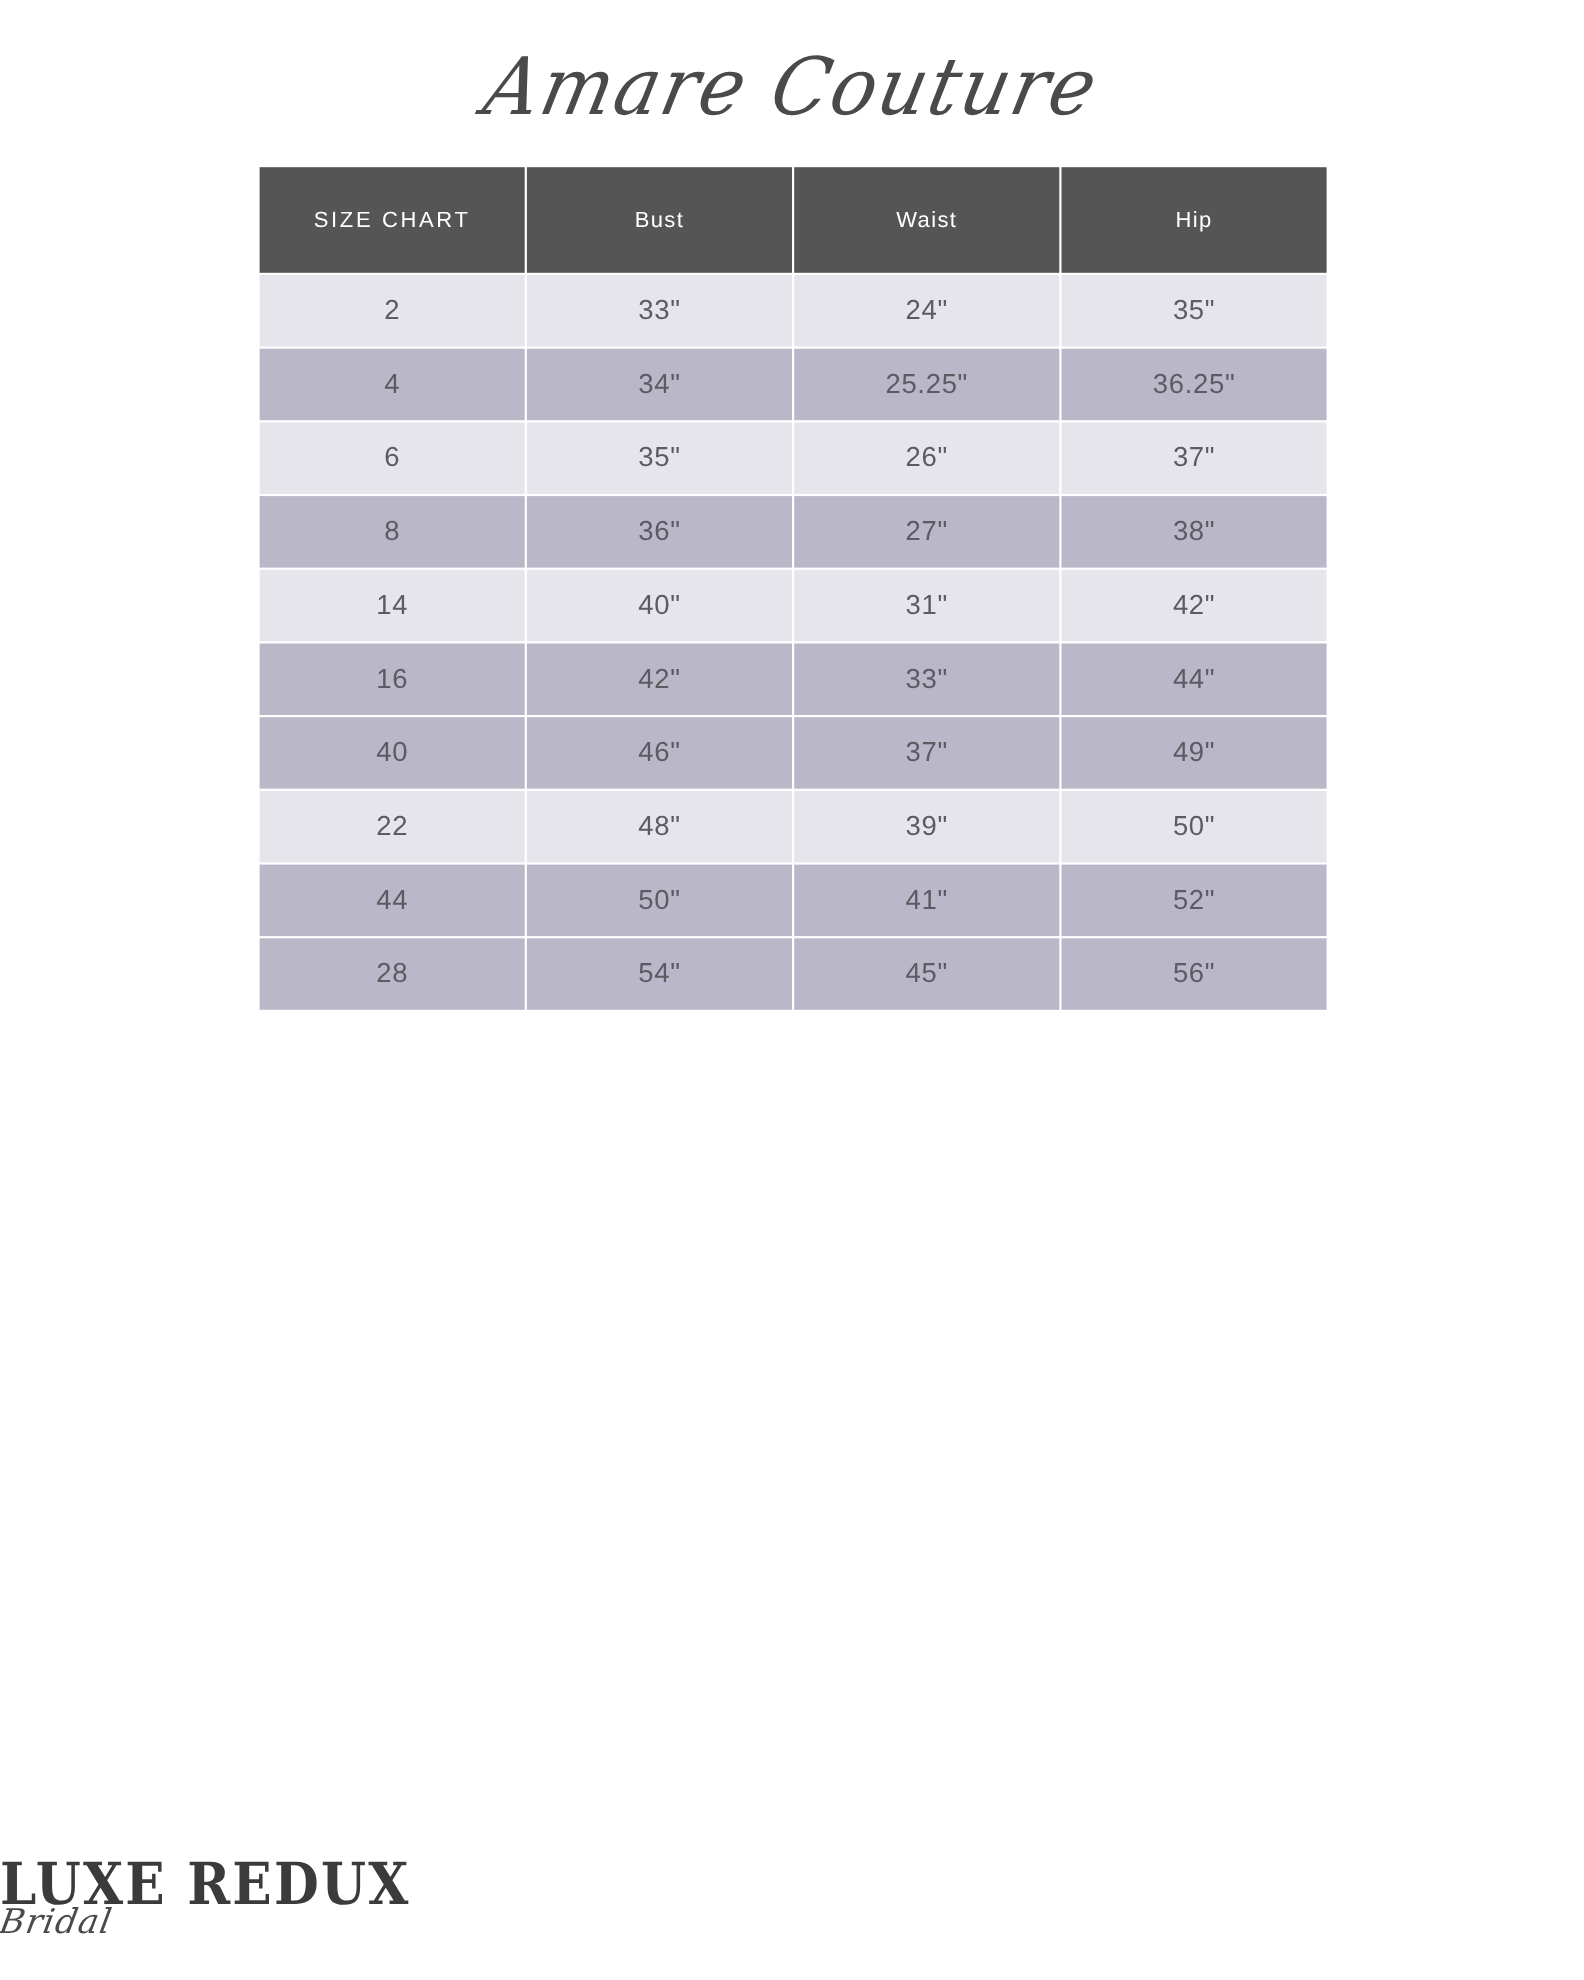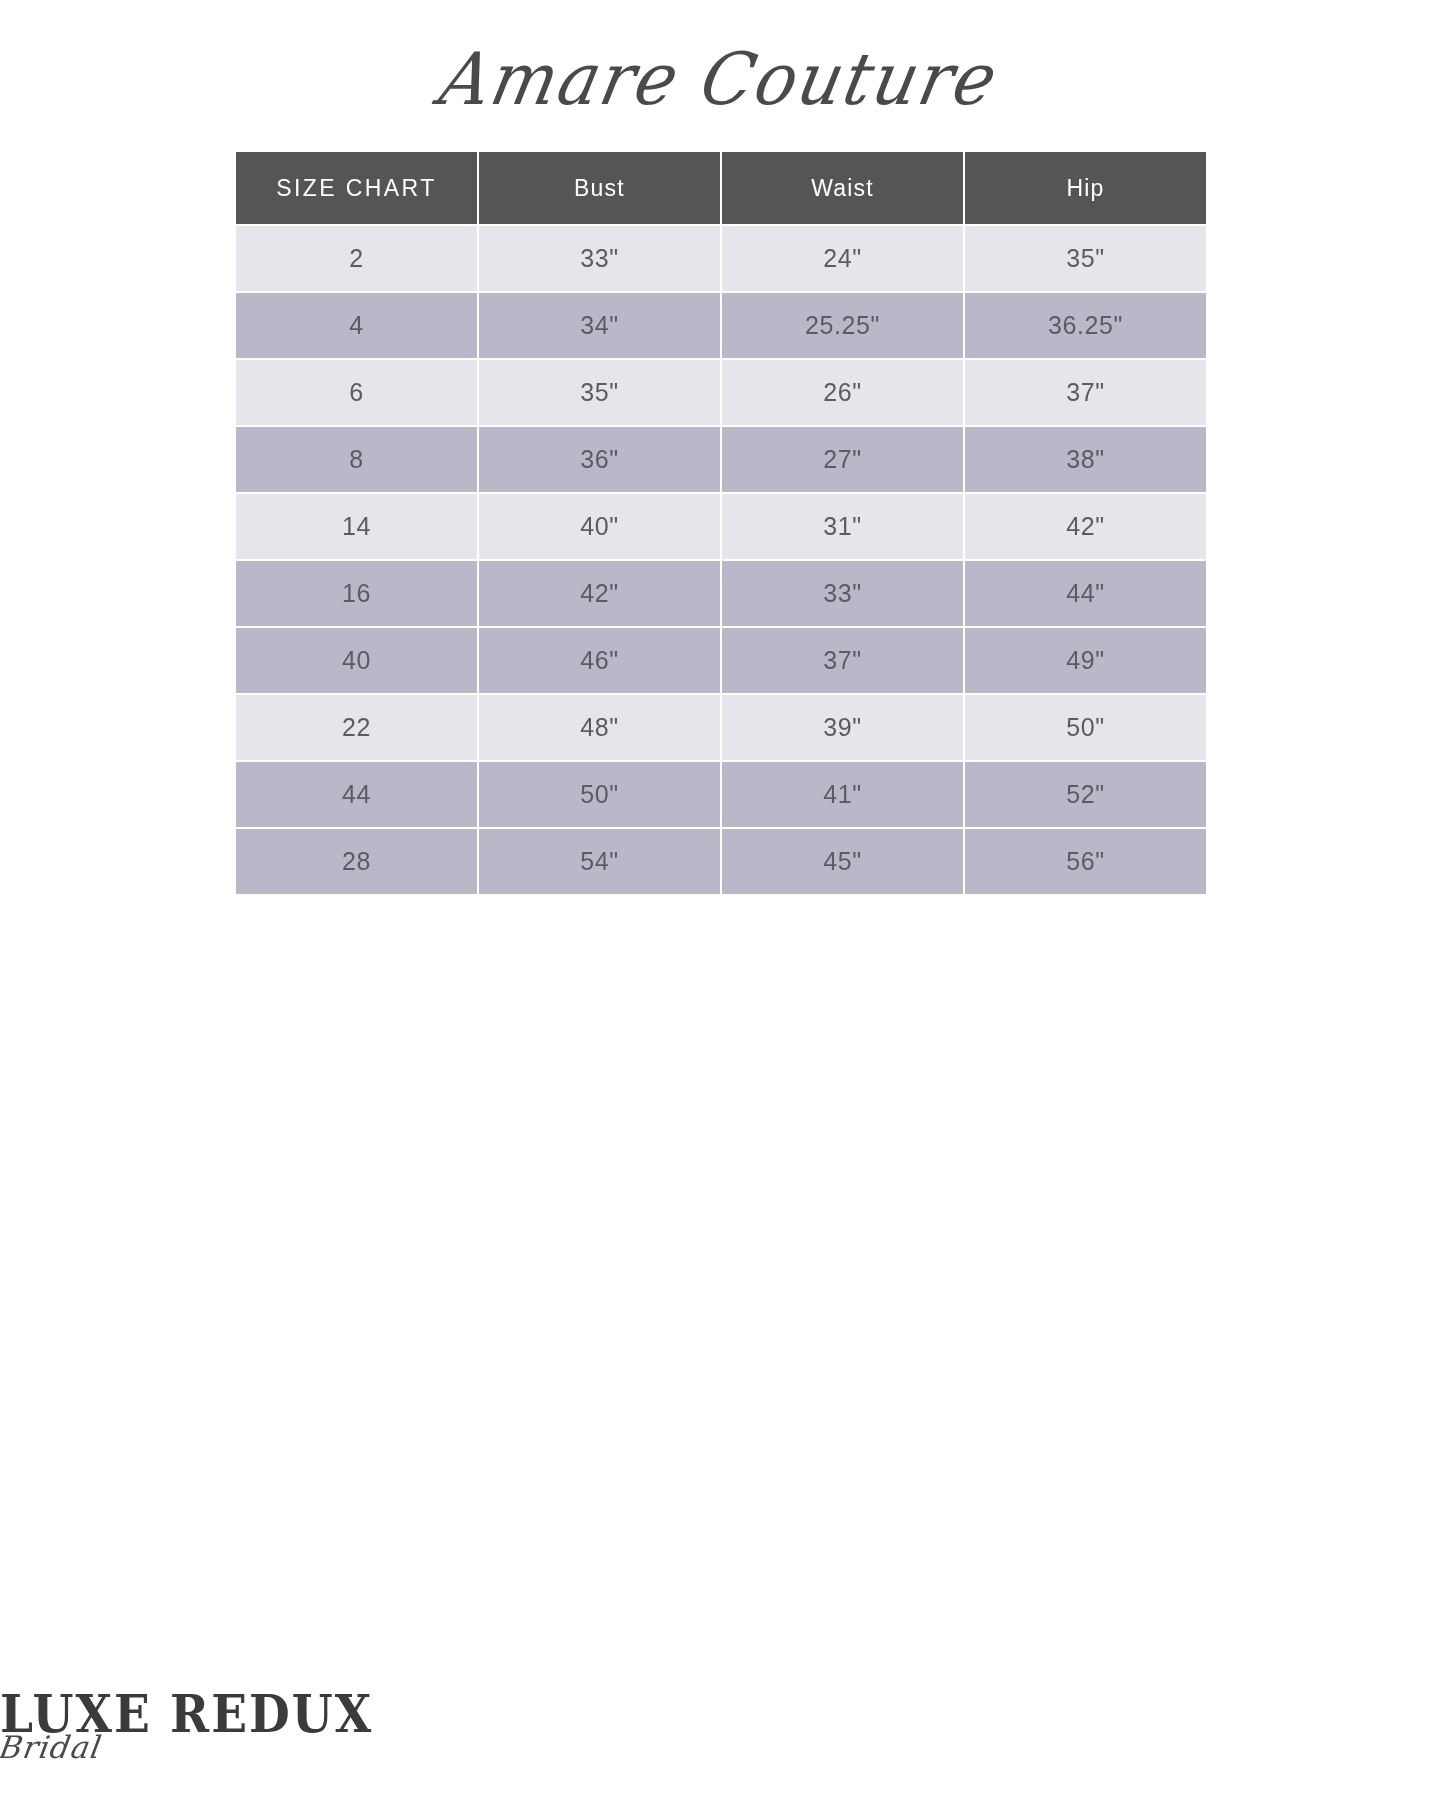--- a/index.html
+++ b/index.html
@@ -59,26 +59,26 @@
   }
   table.size-chart col.c-size  { width: 241px; }
   table.size-chart col.c-bust  { width: 241px; }
   table.size-chart col.c-waist { width: 241px; }
   table.size-chart col.c-hip   { width: 241px; }
 
   thead th {
     background: #555555;
     color: #ffffff;
     font-weight: 400;
-    font-size: 23px;
+    font-size: 20px;
     letter-spacing: 1.2px;
     height: 72px;
     text-align: center;
     vertical-align: middle;
-    padding: 0;
+    padding: 12px;
   }
   thead th.head-size {
     letter-spacing: 2.4px;
   }
 
   tbody td {
     text-align: center;
     vertical-align: middle;
     height: 65px;
     font-size: 25px;

